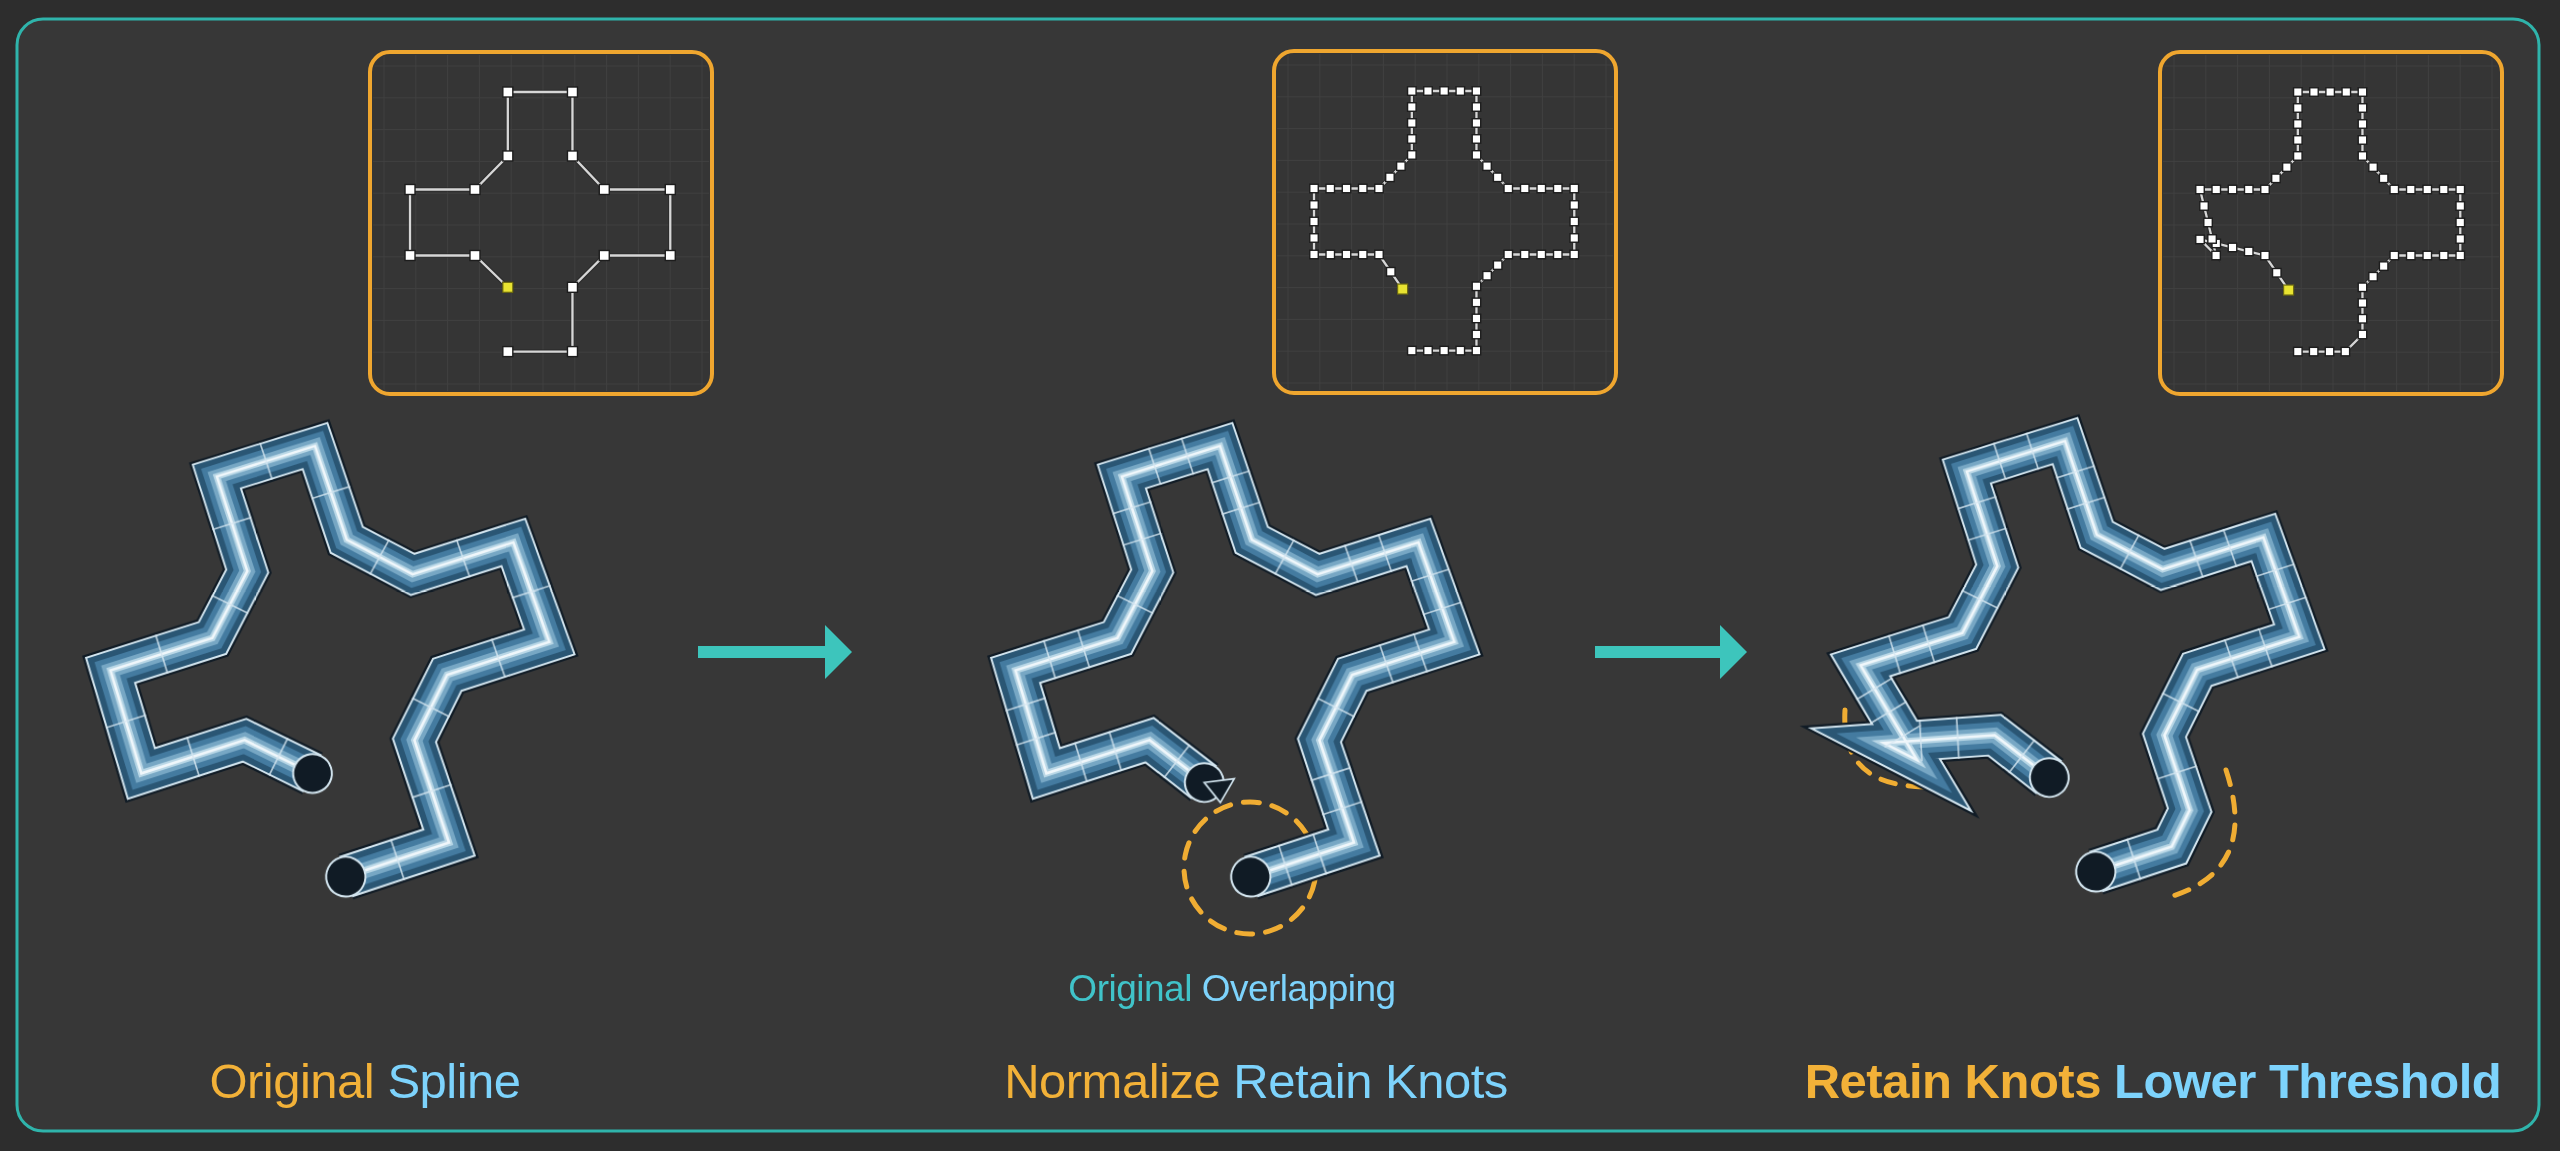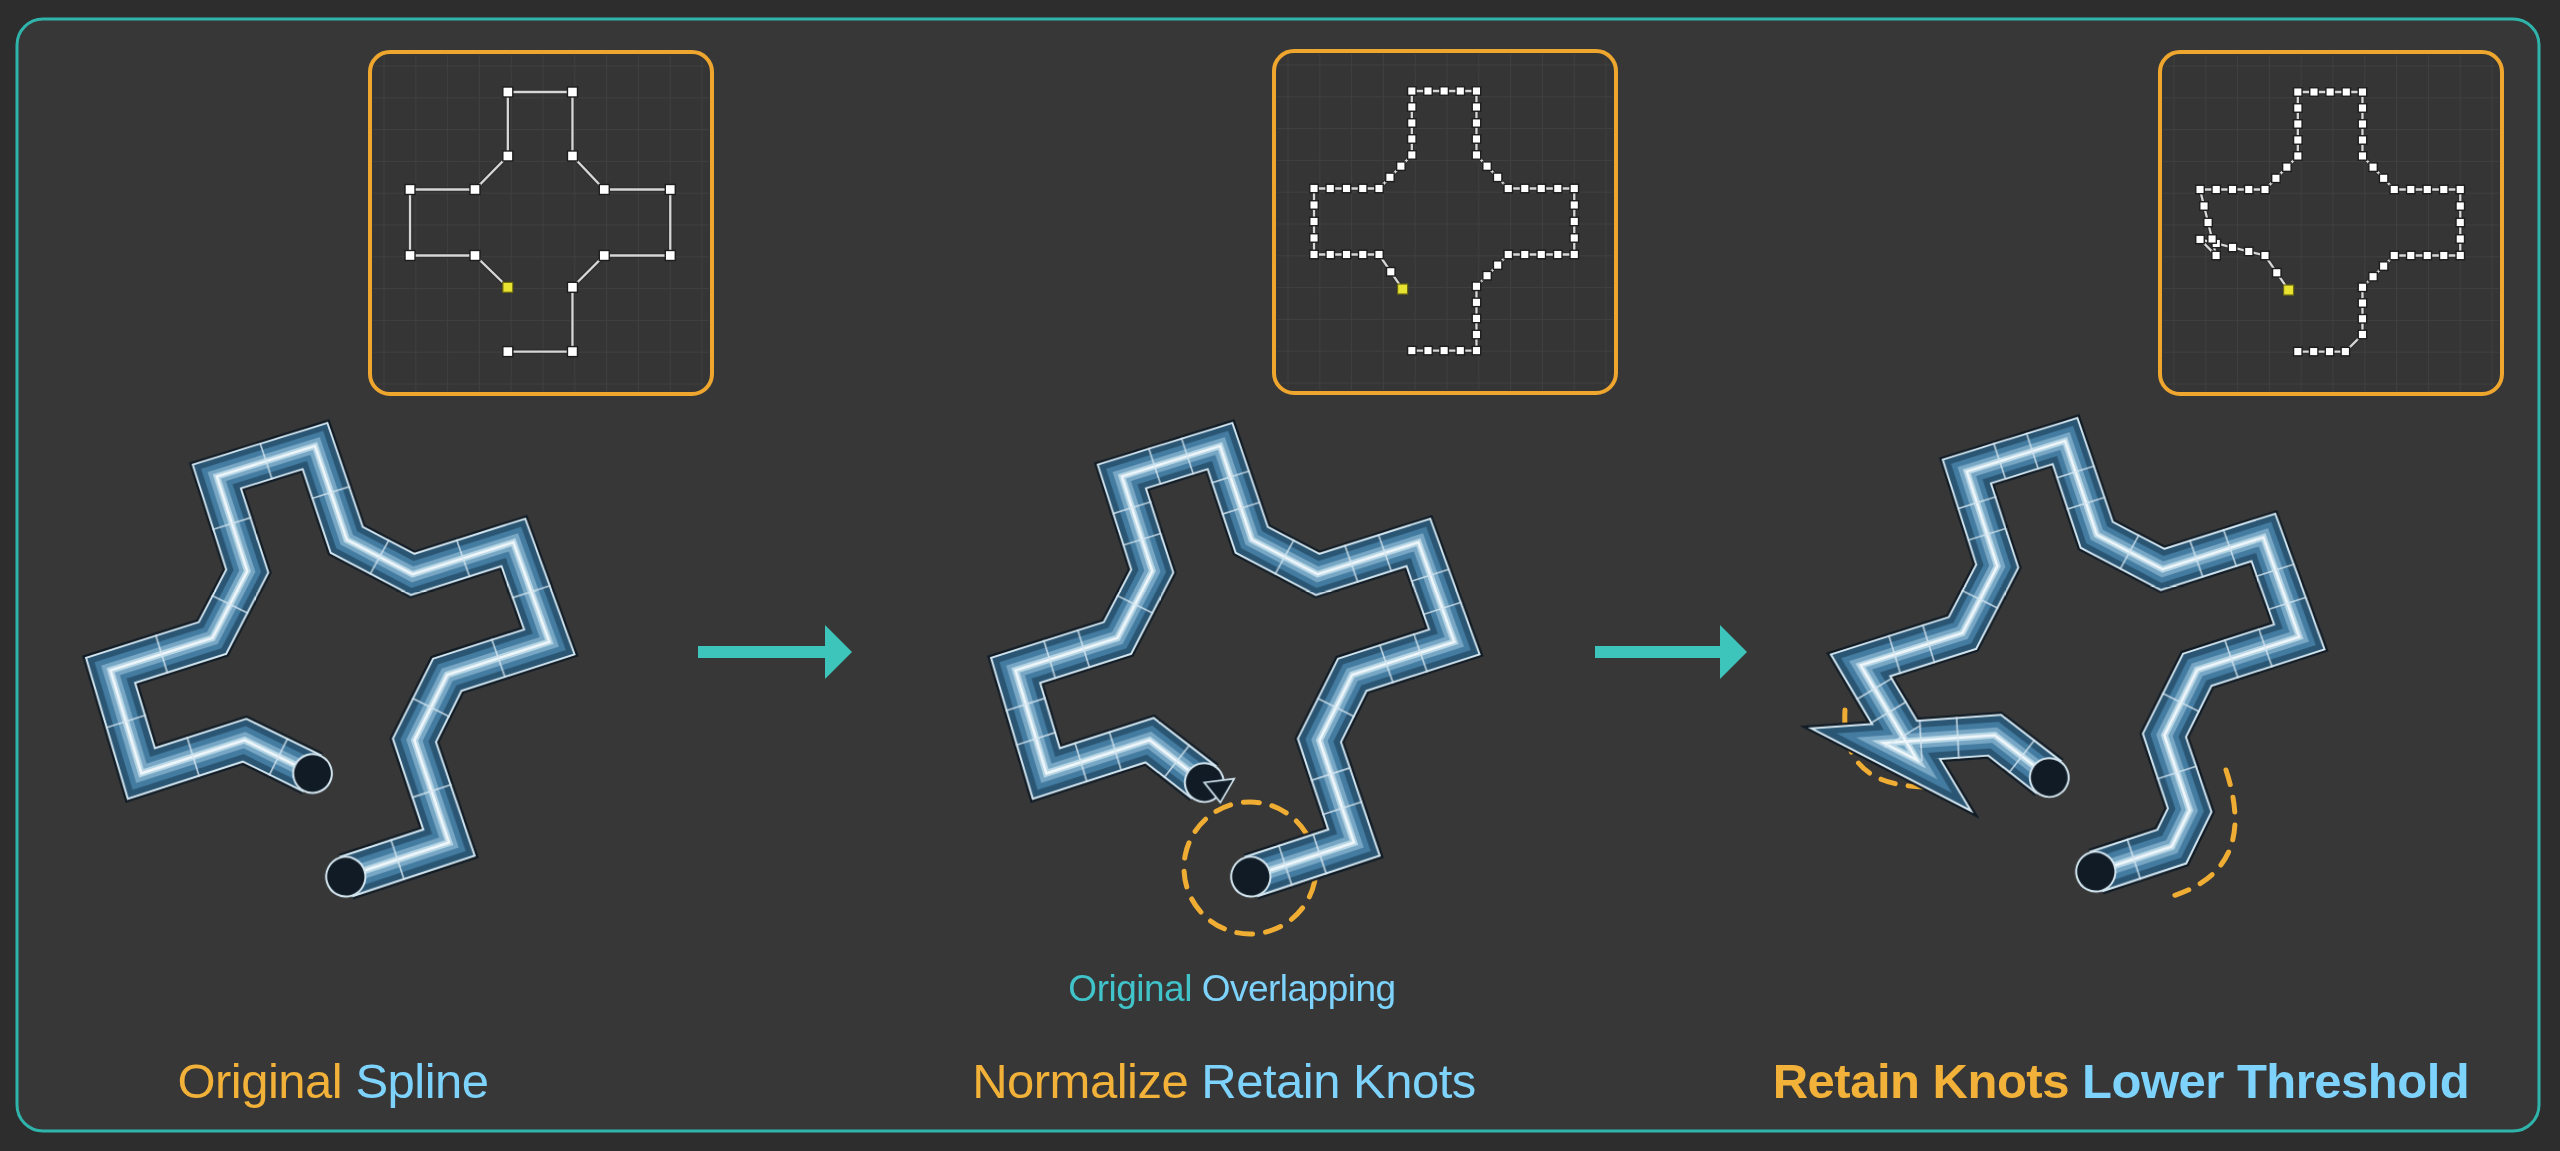--- a/index.html
+++ b/index.html
@@ -1,20 +1,20 @@
 <!DOCTYPE html>
 <html><head>
 <meta charset="utf-8">
 <style>
   html,body{margin:0;padding:0;background:#2d2d2d;}
   .stage{position:relative;width:2560px;height:1151px;background:#2d2d2d;overflow:hidden;
          font-family:"Liberation Sans","DejaVu Sans",sans-serif;}
   #gfx{position:absolute;left:0;top:0;}
   .shape3d{position:absolute;width:660px;height:640px;transform:perspective(1300px) rotateX(10deg);}
-  .caption{position:absolute;white-space:nowrap;font-size:49px;letter-spacing:-0.5px;transform:translateX(-50%);}
+  .caption{position:absolute;white-space:nowrap;font-size:49px;letter-spacing:-0.5px;transform:translateX(-50%);margin-left:32px;}
   .note{position:absolute;white-space:nowrap;font-size:37px;letter-spacing:-0.5px;transform:translateX(-50%);}
   .hl-orange{color:#f2b138;}
   .hl-teal{color:#40c3c9;}
   .txt-gray{color:#7dd3fc;}
 </style>
 </head>
 <body>
 
 <div class="stage">
 

